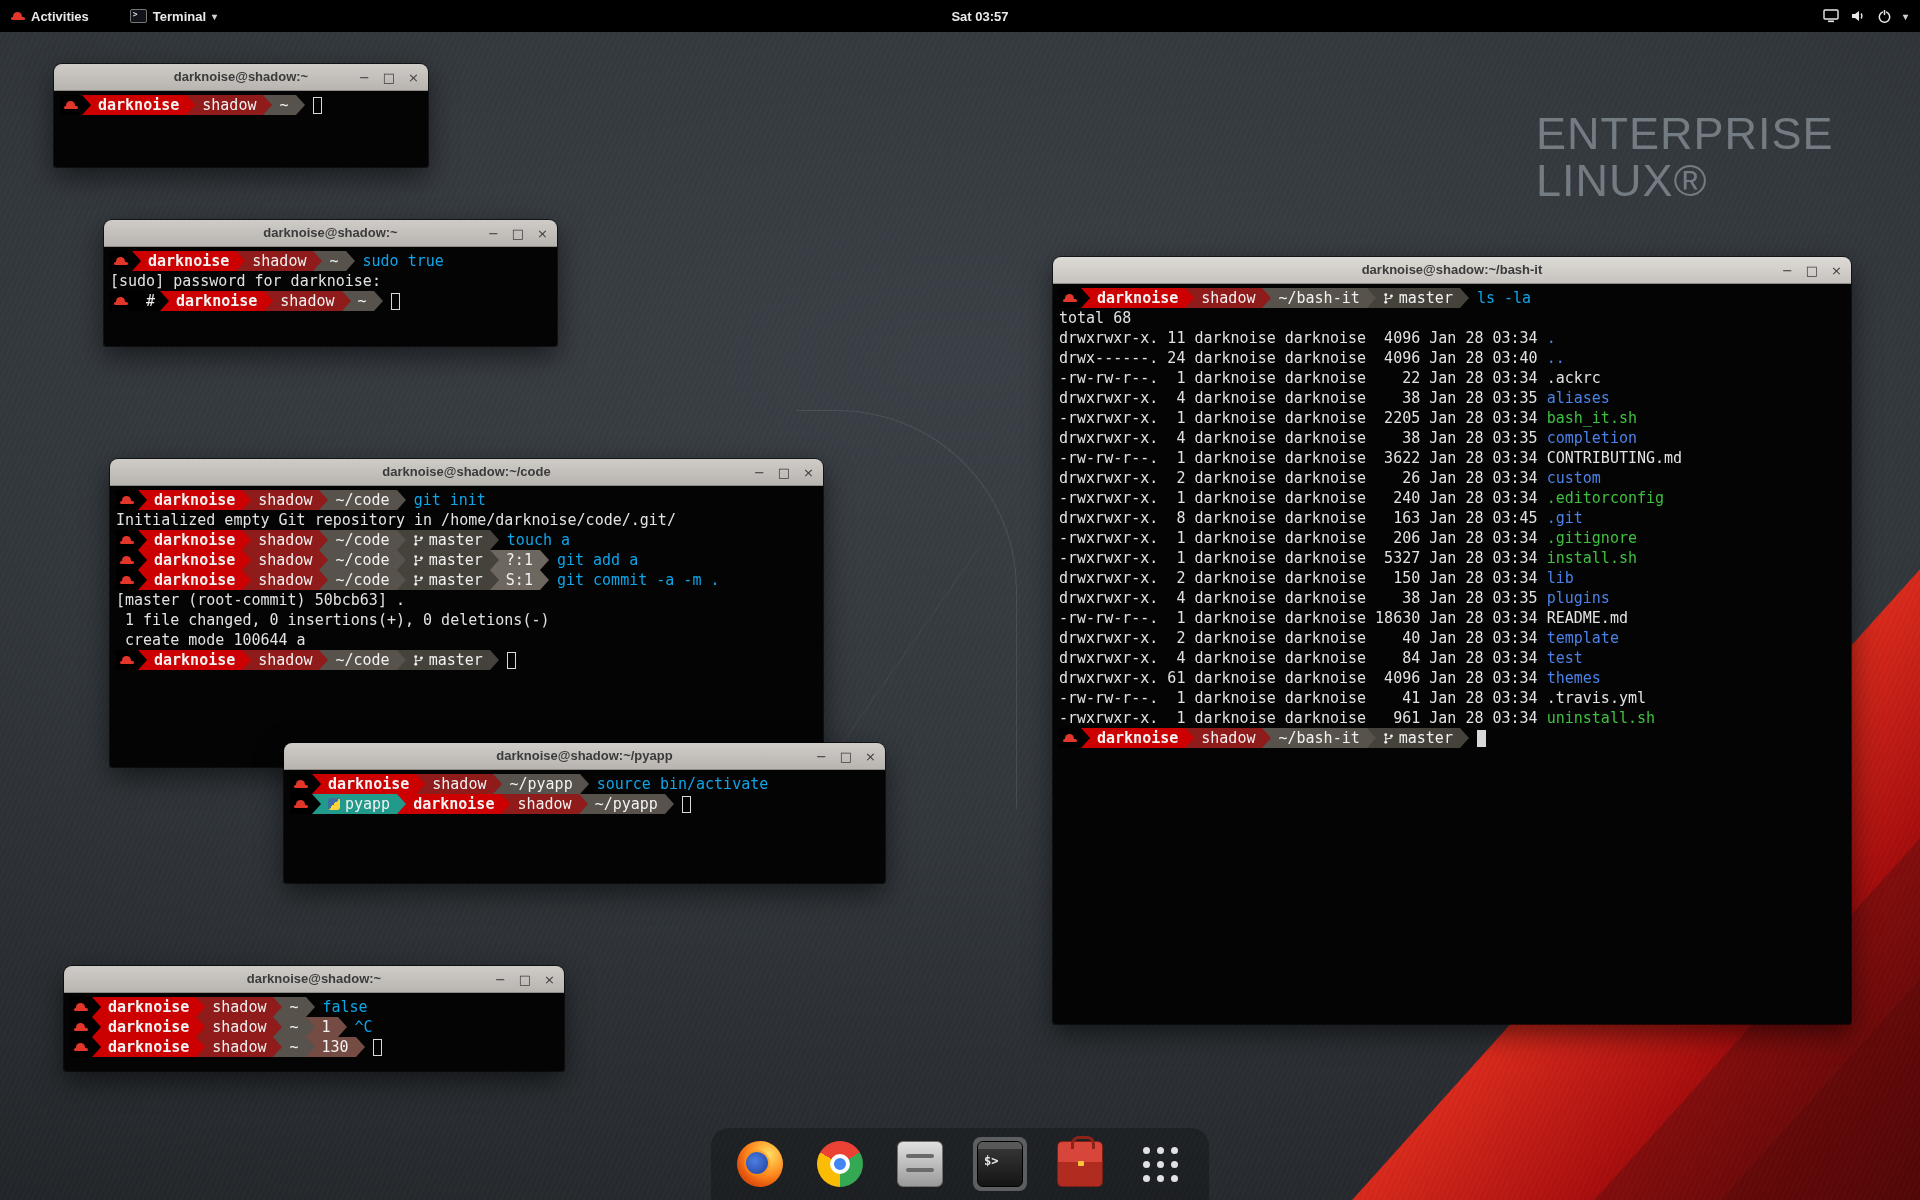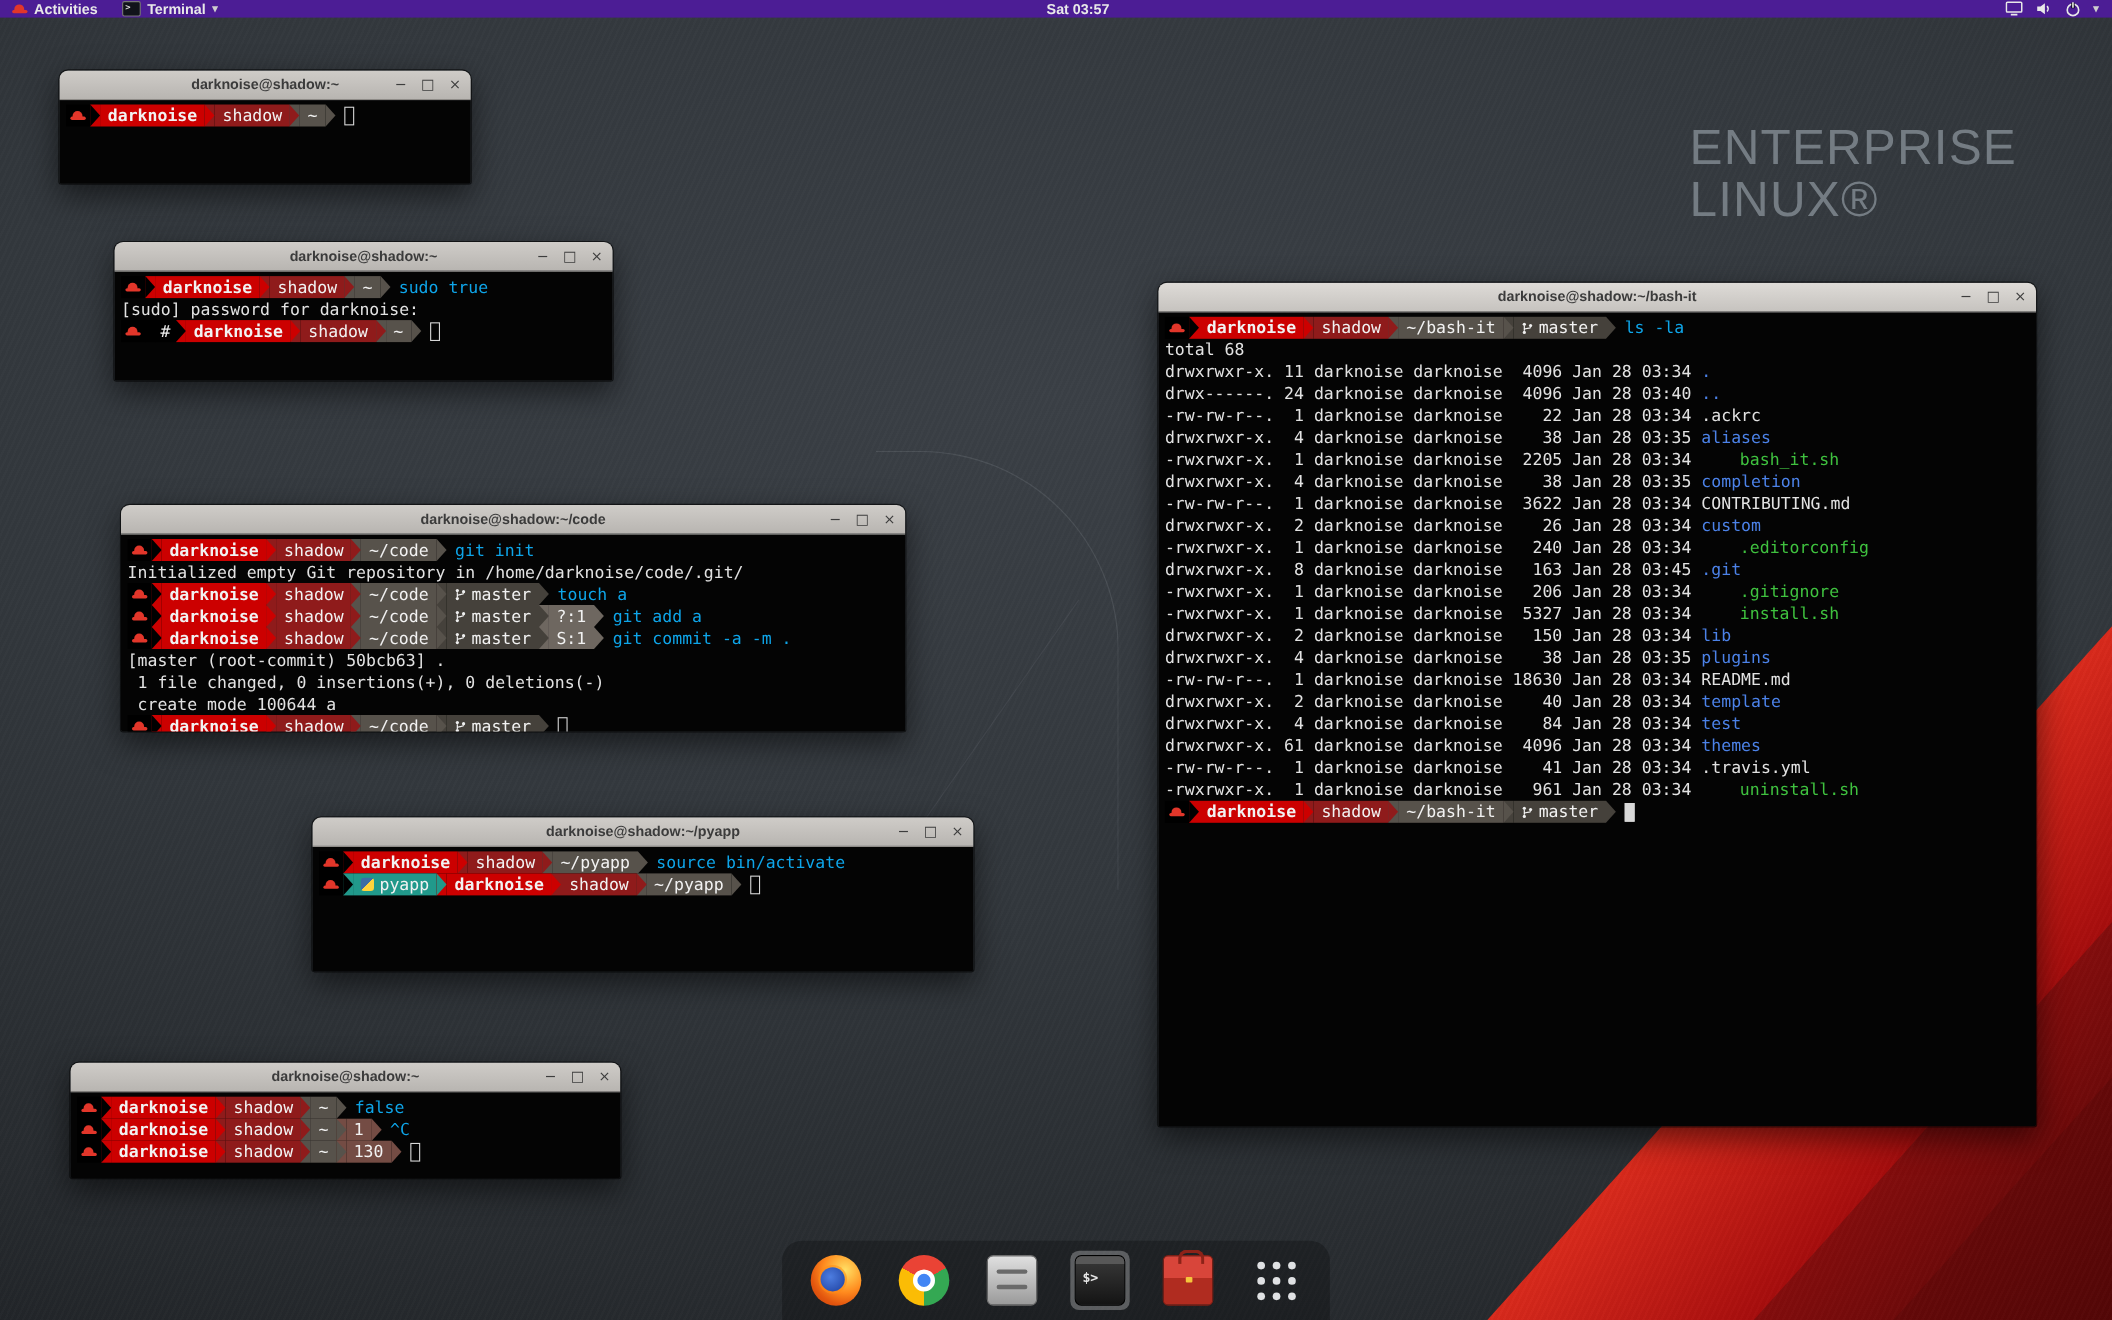--- a/index.html
+++ b/index.html
@@ -18,22 +18,22 @@
     border-top:1px solid rgba(200,210,220,0.12);border-right:1px solid rgba(200,210,220,0.12);
     border-top-right-radius:180px;}
   .deco-line2{position:absolute;left:900px;top:520px;width:1px;height:280px;background:rgba(200,210,220,0.08);transform:rotate(35deg);}
 
   .brand{position:absolute;left:1536px;top:102px;z-index:1;line-height:1.05;}
   .brand-l1{font-size:31px;font-weight:bold;color:#9aa1a8;letter-spacing:3px;}
   .brand-l2{font-size:45px;color:#747c83;letter-spacing:1px;margin-top:8px;}
   .brand-l3{font-size:45px;color:#747c83;letter-spacing:1px;}
 
   
-  .topbar{position:absolute;left:0;top:0;right:0;height:16px;background:#4c1d95;color:#e9e9e9;
-    font-weight:bold;font-size:13px;display:flex;align-items:center;z-index:50;}
+  .topbar{position:absolute;left:0;top:0;right:0;height:32px;background:#000000;color:#e9e9e9;
+    font-weight:bold;font-size:13px;display:flex;align-items:center;z-index:50;gap:19px;}
   .tb-item{display:flex;align-items:center;gap:6px;padding:0 11px;height:100%;cursor:default;}
   .tb-clock{position:absolute;left:50%;transform:translateX(-50%);font-weight:bold;margin-left:20px;}
   .tb-right{margin-left:auto;display:flex;align-items:center;gap:11px;padding:0 12px;height:100%;}
   .caret{font-size:10px;color:#cfcfcf;}
   .mini-term{width:15px;height:12px;background:#11131a;border:1px solid #777;border-radius:2px;position:relative;display:inline-block;}
   .mini-term::after{content:">";position:absolute;left:2px;top:0px;color:#ddd;font:bold 8px "DejaVu Sans Mono",monospace;}
 
   
   .hat-icon{position:relative;display:inline-block;width:14px;height:11px;vertical-align:middle;}
   .hat-icon i{display:block;position:absolute;}
@@ -66,27 +66,27 @@
   .seg-venv{background:#21998b;}
   .pl-arrow{width:0;height:0;border-top:10px solid transparent;border-bottom:10px solid transparent;border-left:9px solid transparent;flex:none;}
   .branch-icon{width:11px;height:13px;margin-right:5px;}
   .branch-icon circle{fill:#efefef;}
   .branch-icon path{stroke:#efefef;}
   .py-icon{width:12px;height:12px;display:inline-block;border-radius:3px;margin-right:5px;
     background:linear-gradient(135deg,#3a6ea5 0 50%,#ffd43b 50% 100%);}
   .t-cmd{margin-left:8px;color:#0ea5e9;}
   .t-out{color:#e2e2e2;}
   .t-dir{color:#4c82e8;}
-  .t-exec{color:#3fc13f;margin-left:35px;}
+  .t-exec{color:#3fc13f;}
   .cursor{width:9px;height:17px;border:1px solid #d8d8d8;margin-left:8px;box-sizing:border-box;flex:none;}
   .focused .cursor{background:#d8d8d8;}
 
   .w1{left:54px;top:64px;width:374px;height:103px;}
   .w2{left:104px;top:220px;width:453px;height:126px;}
-  .w3{left:110px;top:459px;width:713px;height:206px;}
+  .w3{left:110px;top:459px;width:713px;height:308px;}
   .w4{left:284px;top:743px;width:601px;height:140px;}
   .w5{left:64px;top:966px;width:500px;height:105px;}
   .w6{left:1053px;top:257px;width:798px;height:767px;z-index:6;}
 
   
   .dock{position:absolute;left:50%;bottom:0;transform:translateX(-50%);display:flex;align-items:center;gap:26px;
     padding:9px 22px 9px;background:rgba(0,0,0,0.25);border-radius:18px 18px 0 0;z-index:20;}
   .dock-item{width:54px;height:54px;display:flex;align-items:center;justify-content:center;border-radius:8px;cursor:pointer;}
   .dock-item.active{background:rgba(255,255,255,0.28);}
   .app-icon{width:46px;height:46px;display:block;position:relative;}

